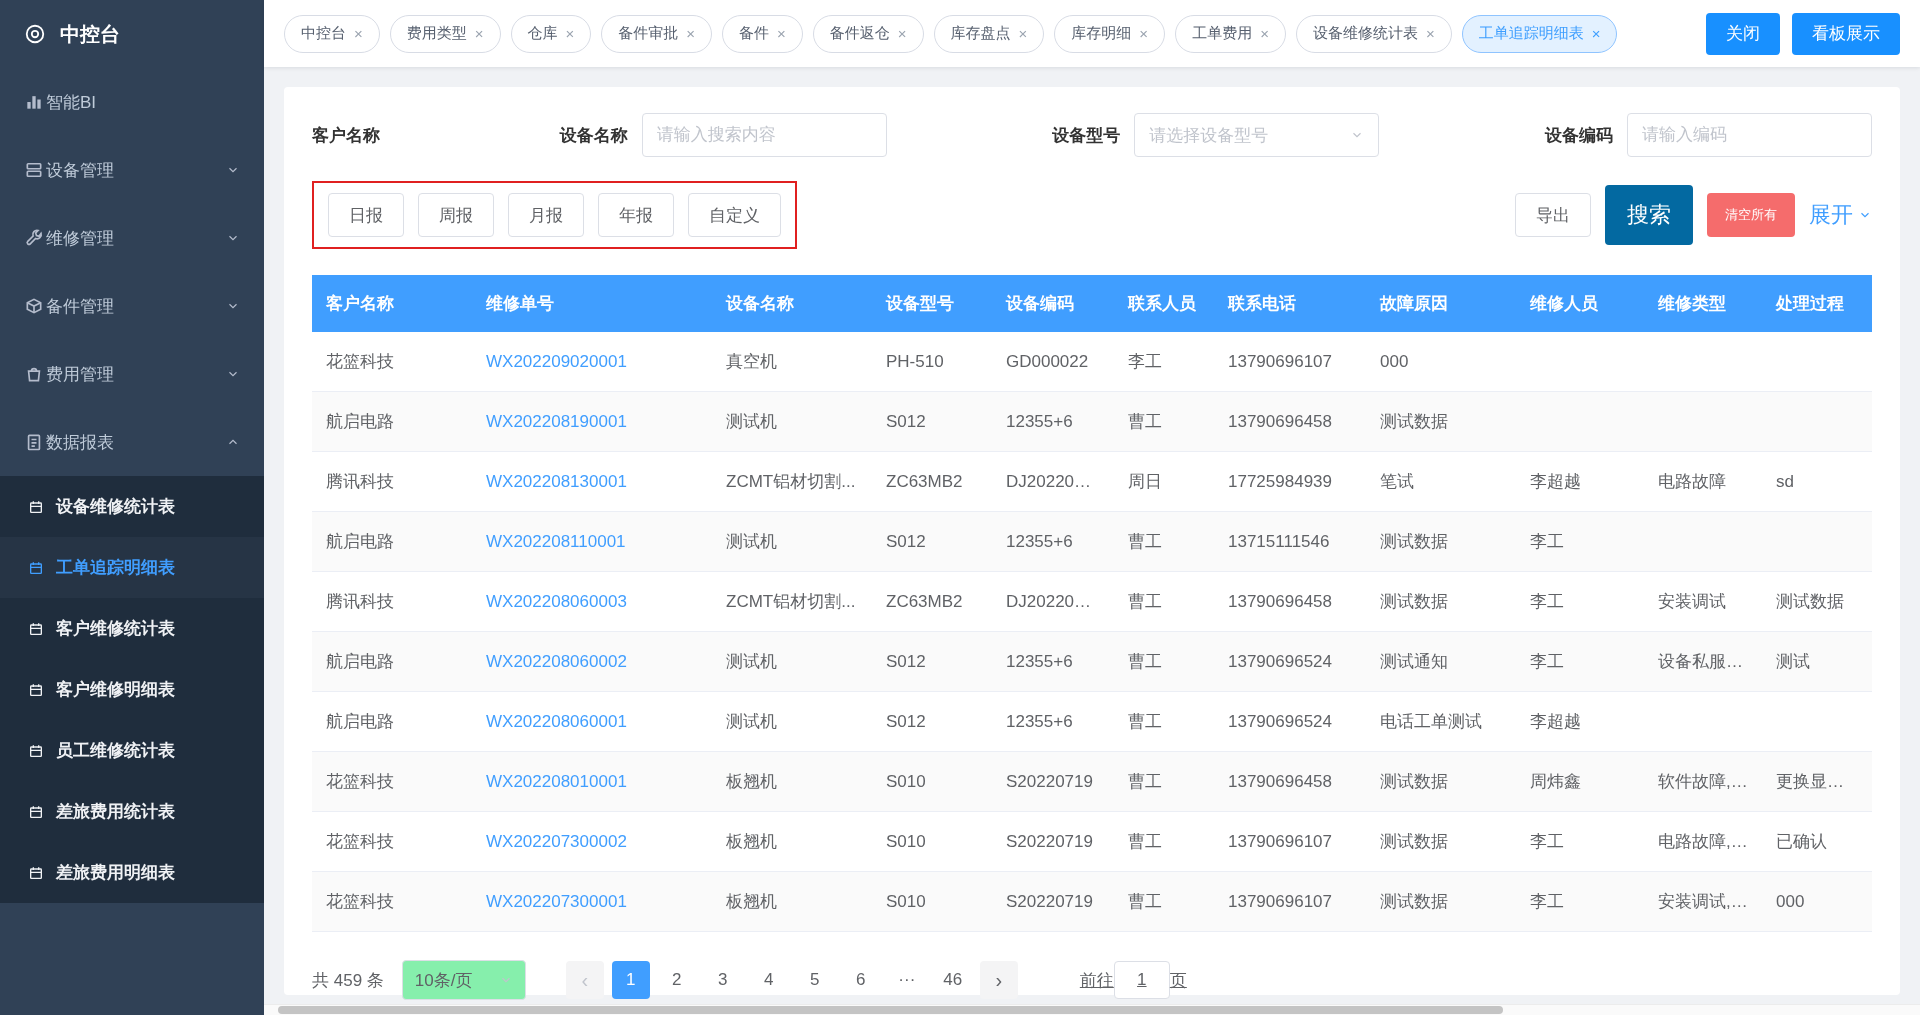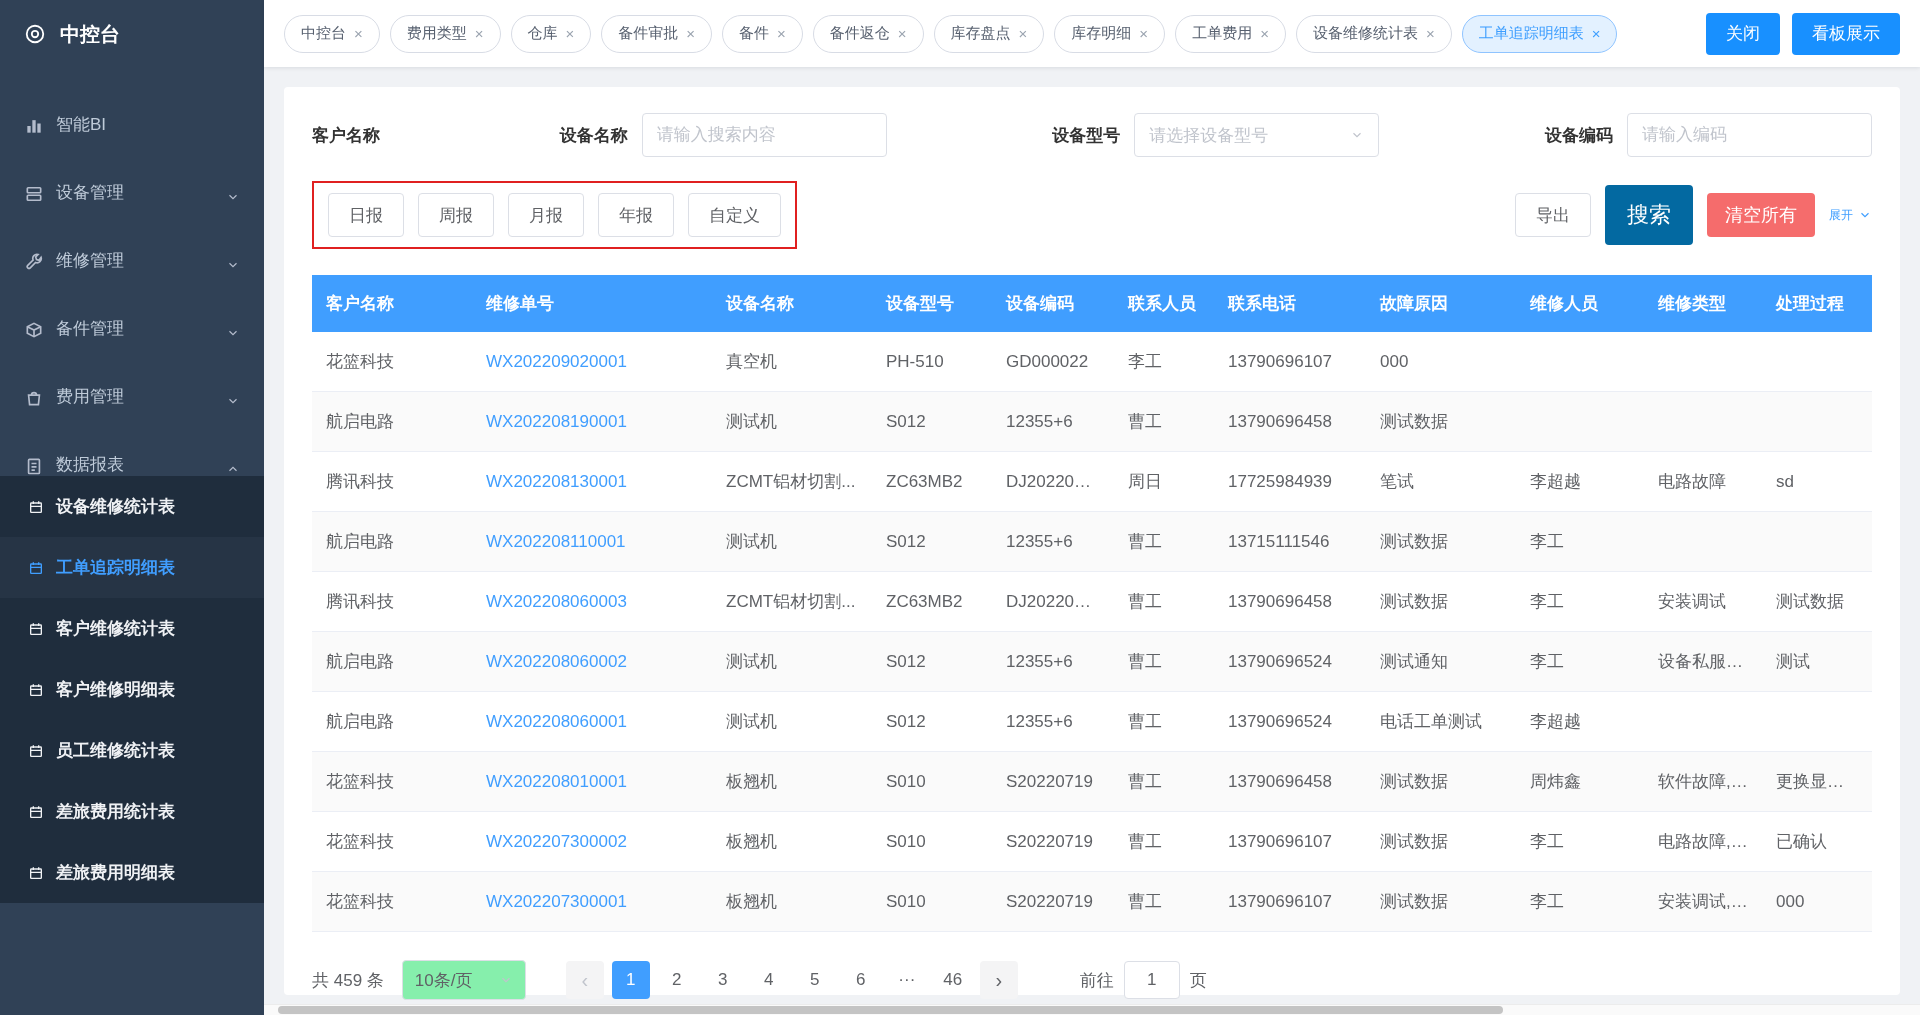--- a/index.html
+++ b/index.html
@@ -2,21 +2,21 @@
 <html><head>
 <meta charset="utf-8">
 <style>
   * { margin:0; padding:0; box-sizing:border-box; }
   html,body { width:1920px; height:1015px; overflow:hidden; font-family:"Liberation Sans","DejaVu Sans",sans-serif; background:#f0f2f5; }
   .app { display:flex; width:1920px; height:1015px; }
 
   
   .sidebar { width:264px; background:#304156; color:#bfcbd9; flex-shrink:0; display:flex; flex-direction:column; overflow:hidden; }
   .logo-row { height:68px; display:flex; align-items:center; gap:14px; padding-left:24px; color:#fff; font-size:20px; font-weight:bold; flex-shrink:0; }
-  .menu-item { height:68px; display:flex; align-items:flex-end; gap:12px; padding:0 24px; font-size:17px; color:#bfcbd9; cursor:pointer; flex-shrink:0; }
+  .menu-item { height:68px; display:flex; align-items:center; gap:2px; padding:0 24px; font-size:17px; color:#bfcbd9; cursor:pointer; flex-shrink:0; }
   .menu-item .mi-label { flex:1; }
   .menu-item .chev { margin-left:auto; display:flex; }
   .submenu { background:#1f2d3d; flex-shrink:0; }
   .sub-item { height:61px; display:flex; align-items:center; gap:12px; padding-left:28px; font-size:17px; font-weight:bold; color:#f0f2f5; cursor:pointer; }
   .sub-item.active { color:#409EFF; background:#263445; }
   .icon { display:inline-flex; align-items:center; justify-content:center; }
 
   
   .main { flex:1; display:flex; flex-direction:column; min-width:0; }
   .topbar { height:67px; background:#fff; display:flex; align-items:center; gap:10px; padding:0 20px; box-shadow:0 1px 4px rgba(0,21,41,.10); position:relative; z-index:3; flex-shrink:0; }
@@ -40,22 +40,22 @@
   .select-box { display:flex; align-items:center; justify-content:space-between; padding:0 14px; color:#c0c4cc; cursor:pointer; background:#fff; }
   input.control { padding:0 14px; color:#333; }
   input.control::placeholder { color:#c0c4cc; }
 
   
   .period-row { display:flex; align-items:center; margin-top:24px; }
   .annotation-box { display:inline-flex; gap:14px; padding:10px 14px; border:2px solid #e02020; }
   .btn-plain { background:#fff; border:1px solid #dcdfe6; color:#606266; height:44px; padding:0 20px; font-size:17px; border-radius:4px; cursor:pointer; }
   .period-right { margin-left:auto; display:flex; align-items:center; gap:14px; }
   .btn-search { background:#0369a1; color:#fff; height:60px; padding:0 22px; font-size:22px; }
-  .btn-danger { background:#f56c6c; color:#fff; height:44px; padding:0 18px; font-size:18px; }
-  .link-expand { display:flex; align-items:center; gap:5px; color:#409EFF; font-size:12px; cursor:pointer; }
+  .btn-danger { background:#f56c6c; color:#fff; height:44px; padding:0 18px; font-size:13px; }
+  .link-expand { display:flex; align-items:center; gap:5px; color:#409EFF; font-size:22px; cursor:pointer; }
 
   
   table { width:100%; border-collapse:collapse; table-layout:fixed; margin-top:26px; }
   thead th { background:#409EFF; color:#fff; font-size:17px; font-weight:bold; text-align:left; padding:17px 14px; white-space:nowrap; overflow:hidden; text-overflow:ellipsis; }
   tbody td { font-size:17px; color:#606266; padding:18px 14px; border-bottom:1px solid #ebeef5; white-space:nowrap; overflow:hidden; text-overflow:ellipsis; }
   tbody tr:nth-child(even) { background:#fafafa; }
   th:nth-child(1){width:160px} th:nth-child(2){width:240px} th:nth-child(3){width:160px}
   th:nth-child(4){width:120px} th:nth-child(5){width:122px} th:nth-child(6){width:100px}
   th:nth-child(7){width:152px} th:nth-child(8){width:150px} th:nth-child(9){width:128px}
   th:nth-child(10){width:118px}
@@ -64,21 +64,21 @@
   
   .pagination { display:flex; align-items:center; margin-top:28px; font-size:17px; color:#606266; }
   .total-text { margin-right:18px; }
   .page-size { width:124px; height:40px; border:1px solid #dcdfe6; border-radius:4px; display:flex; align-items:center; justify-content:space-between; padding:0 12px; color:#606266; cursor:pointer; margin-right:34px; background:#86efac; }
   .page-arrow { width:38px; height:38px; background:#f4f4f5; border-radius:4px; display:flex; align-items:center; justify-content:center; font-size:20px; cursor:pointer; margin:0 6px; }
   .page-arrow.prev { color:#c0c4cc; }
   .page-arrow.next { color:#606266; }
   .page-nums { display:flex; align-items:center; gap:8px; margin:0 2px; }
   .page-num { min-width:38px; height:38px; display:flex; align-items:center; justify-content:center; cursor:pointer; color:#606266; border-radius:4px; }
   .page-num.active { background:#409EFF; color:#fff; }
-  .goto { display:flex; align-items:center; gap:10px; margin-left:56px; }
+  .goto { display:flex; align-items:center; margin-left:56px;text-decoration:underline; }
   .goto input { width:56px; height:38px; border:1px solid #dcdfe6; border-radius:4px; text-align:center; font-size:17px; color:#606266; font-family:inherit; }
 
   
   .hscroll { position:fixed; left:264px; right:0; bottom:0; height:11px; background:#fafafa; border-top:1px solid #ececec; z-index:5; }
   .hscroll-thumb { position:absolute; left:14px; top:1px; height:8px; width:74%; background:#c4c4c4; border-radius:4px; }
 
   svg { display:block; }
 </style>
 </head>
 <body>

